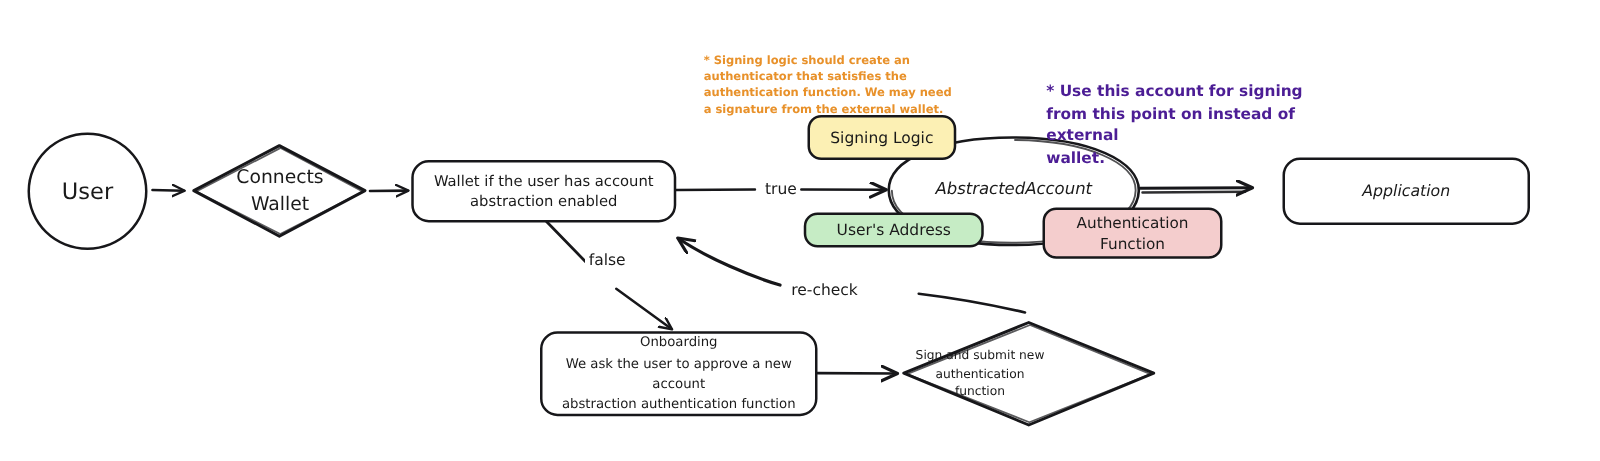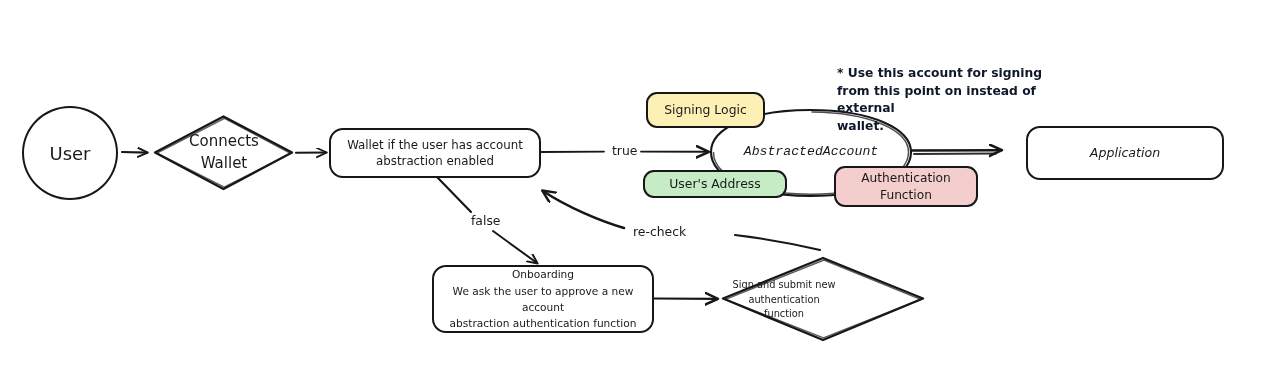--- a/index.html
+++ b/index.html
@@ -44,38 +44,37 @@
   }
   .circle-node {
     border: 2.4px solid #17171a;
     border-radius: 50%;
     background: #ffffff;
   }
   .ellipse-label {
     z-index: 4;
     background: transparent;
     font-style: italic;
-    font-family: Liberation Mono, monospace;
   }
   .edge-label {
     position: absolute;
     color: #1a1a1a;
     background: #ffffff;
     padding: 0 3px;
     font-family: "DejaVu Sans", sans-serif;
     white-space: nowrap;
   }
   .note {
     position: absolute;
     font-family: "DejaVu Sans", sans-serif;
     line-height: 1.42;
     white-space: pre-line;
   }
   .note-orange { color: #e8912a; font-size: 9.2px; font-weight: 600; }
-  .note-blue   { color: #0f172a; font-size: 12.3px; font-weight: 600; }
+  .note-blue   { color: #4c1d95; font-size: 12.3px; font-weight: 600; }
 </style>
 </head>
 <body>
 
 <div id="canvas">
 
   <svg id="wires" viewBox="0 0 1280 369">
     <defs>
       <marker id="ah" markerWidth="13" markerHeight="13" refX="9.6" refY="5" orient="auto" markerUnits="userSpaceOnUse">
         <path d="M0.5,0.4 L10.4,5 L0.5,9.6" fill="none" stroke="#17171a" stroke-width="1.9" stroke-linecap="round" stroke-linejoin="round"></path>
@@ -184,28 +183,34 @@
   <div class="node" style="left:714px; top:275px; width:140px; height:50px; font-size:9.8px; white-space:pre-line; line-height:1.5;justify-content:center;">
     <span>Sign and submit new
 authentication
 function</span>
   </div>
 
   <div class="edge-label" style="left:609px; top:143px; font-size:12.4px;text-align:center;">
     <span>true</span>
   </div>
 
-  <div class="edge-label" style="left:468px; top:213px; font-size:12.4px;">
+  <div class="edge-label" style="left:468px; top:200px; font-size:12.4px;">
     <span>false</span>
   </div>
 
   <div class="edge-label" style="left:630px; top:224px; font-size:12.4px;">
     <span>re-check</span>
   </div>
 
+  <div class="note note-orange" style="left:563px; top:29px; width:200px;">
+    <span>* Signing logic should create an
+authenticator that satisfies the
+authentication function. We may need
+a signature from the external wallet.</span>
+  </div>
 
   <div class="note note-blue" style="left:837px; top:48px; width:250px;">
     <span>* Use this account for signing
 from this point on instead of external
 wallet.</span>
   </div>
 
 </div>
 
 </body></html>

